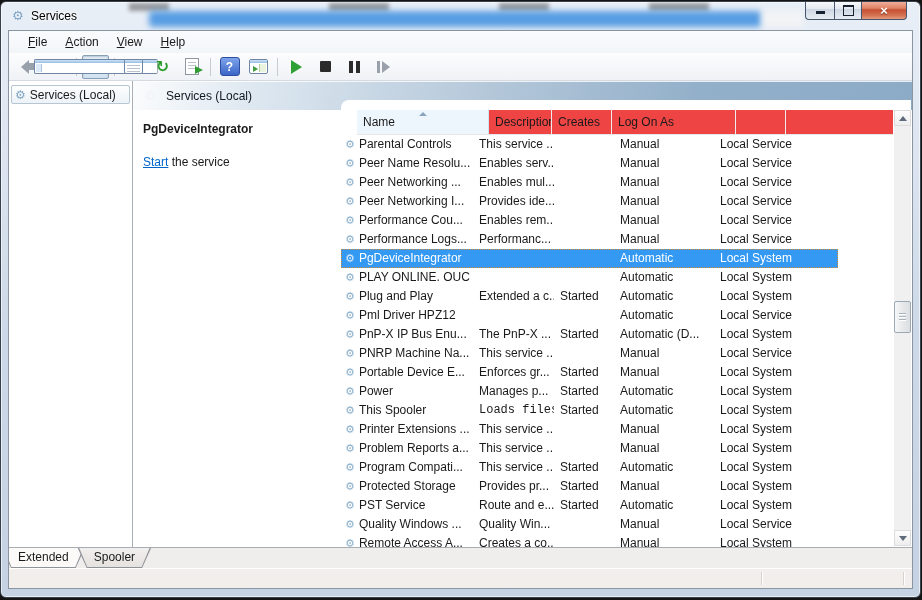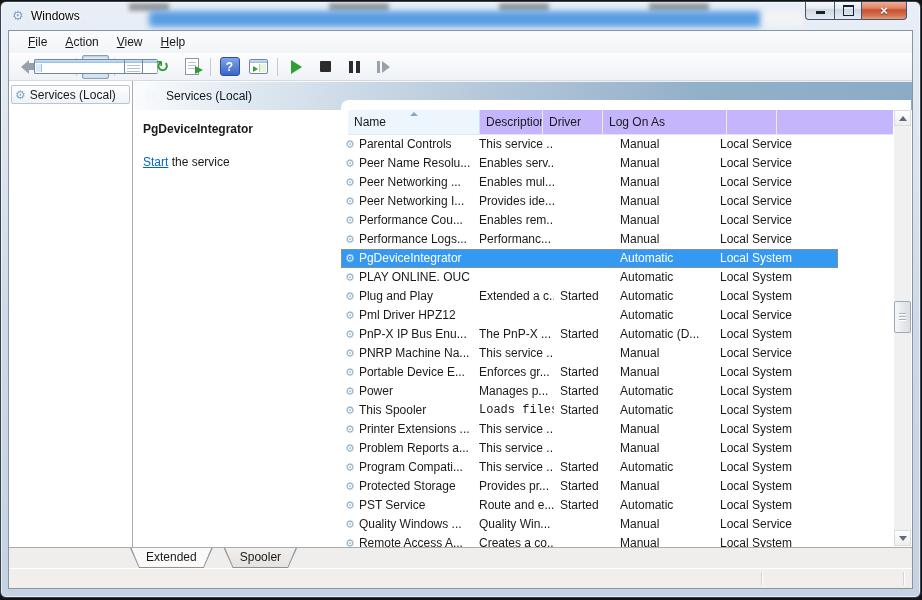--- a/index.html
+++ b/index.html
@@ -82,21 +82,21 @@
     background:linear-gradient(100deg,#fbfcfd 0%,#dde7f0 16%,#b5c8da 45%,#93b0ca 72%,#8cabc7 100%);
     box-shadow:inset 0 1px 0 rgba(255,255,255,.8);}
   .band .gear{position:absolute;left:11px;top:7px;color:#eef4fa;font-size:13px;opacity:.85;}
   .band-title{position:absolute;left:33px;top:8px;color:#101820;}
   .info-title{position:absolute;left:10px;top:41px;font-weight:bold;font-size:12px;}
   .info-action{position:absolute;left:10px;top:74px;}
   .info-action a{color:#0066cc;text-decoration:underline;cursor:pointer;}
   
   .list-panel{position:absolute;left:208px;top:19px;right:1px;bottom:0;background:#fff;
     border-radius:8px 0 0 0;overflow:hidden;}
-  .lv-header{position:absolute;left:7px;top:10px;right:18px;height:24px;display:flex;border-bottom:1px solid #e4e8eb;background:#c4b5fd;}
+  .lv-header{position:absolute;left:16px;top:10px;right:18px;height:24px;display:flex;border-bottom:1px solid #e4e8eb;background:#ef4444;}
   .hcell{box-sizing:border-box;padding:5px 0 0 6px;border-right:1px solid #ececec;height:24px;position:relative;
     white-space:nowrap;overflow:hidden;}
   .hcell.sorted{background:#eef6fd;border-right-color:#cde4f4;}
   .sort-arrow{position:absolute;top:2px;left:50%;margin-left:-4px;width:0;height:0;
     border-left:4px solid transparent;border-right:4px solid transparent;border-bottom:4px solid #8aa5bd;}
   .lv-rows{position:absolute;left:0;top:35px;bottom:0;width:497px;overflow:hidden;}
   .row{display:flex;height:19px;}
   .cell{box-sizing:border-box;padding-left:6px;height:19px;line-height:19px;white-space:nowrap;overflow:hidden;}
   .cell.name{display:flex;align-items:center;padding-left:4px;}
   .cell .gear{color:#8ab0cd;font-size:11px;margin-right:4px;flex:0 0 auto;}
@@ -108,21 +108,21 @@
     display:flex;align-items:center;justify-content:center;}
   .sb-btn.up{top:0;}
   .sb-btn.down{bottom:0;}
   .sb-tri-up{width:0;height:0;border-left:4px solid transparent;border-right:4px solid transparent;border-bottom:5px solid #5f6b7a;}
   .sb-tri-down{width:0;height:0;border-left:4px solid transparent;border-right:4px solid transparent;border-top:5px solid #5f6b7a;}
   .sb-thumb{position:absolute;left:0;right:0;top:191px;height:32px;border:1px solid #9da8b5;border-radius:2px;box-sizing:border-box;
     background:linear-gradient(90deg,#f6f7f8,#e8eaec 45%,#dcdfe2);}
   .sb-grip{position:absolute;left:4px;right:4px;top:50%;margin-top:-4px;height:8px;
     background:repeating-linear-gradient(#aab4bf 0 1px,#fff 1px 2px,transparent 2px 3px);}
   
-  .tabs-row{height:20px;flex:0 0 auto;background:#f0eded;border-top:1px solid #a8adb2;display:flex;padding-left:128px;position:relative;gap:18px;}
+  .tabs-row{height:20px;flex:0 0 auto;background:#f0eded;border-top:1px solid #a8adb2;display:flex;position:relative;}
   .tab{position:relative;height:20px;margin-left:-7px;}
   .tab .tab-border{position:absolute;inset:0;background:#8f9398;clip-path:polygon(0 0,100% 0,calc(100% - 9px) 100%,9px 100%);}
   .tab .tab-fill{position:absolute;inset:0;background:linear-gradient(#f2f0ee,#e4e1de);
     clip-path:polygon(1.5px 0,calc(100% - 1.5px) 0,calc(100% - 9.5px) calc(100% - 1px),9.5px calc(100% - 1px));}
   .tab.active .tab-fill{background:#fbfaf9;clip-path:polygon(1.5px 0,calc(100% - 1.5px) 0,calc(100% - 9.5px) calc(100% - 1px),9.5px calc(100% - 1px));}
   .tab .tab-label{position:relative;display:block;text-align:center;line-height:18px;padding:0 16px;font-size:12px;}
   .statusbar{height:19px;flex:0 0 auto;background:#f1eeec;border-top:1px solid #fff;position:relative;}
   .sb-sep{position:absolute;top:3px;bottom:3px;width:1px;background:#d8d2ce;box-shadow:1px 0 0 #fff;}
   .sb-sep.s1{right:150px;}
   .sb-sep.s2{right:8px;}
@@ -130,21 +130,21 @@
 </head>
 <body>
 
 <div class="window">
 
   <div class="titlebar">
     <div class="blur-blobs"></div>
     <div class="blur-blue"></div>
     <div class="blur-white"></div>
     <span class="title-icon">⚙</span>
-    <span class="title-text">Windows</span>
+    <span class="title-text">Services</span>
     <div class="win-buttons">
       <div class="wbtn min">
           <div class="glyph-min"></div>
         </div>
       <div class="wbtn max">
           <div class="glyph-max"></div>
         </div>
       <div class="wbtn close">
           <span class="glyph-close">×</span>
         </div>
@@ -239,21 +239,21 @@
           <span class="band-title">Services (Local)</span>
         </div>
 
         <div class="info-title">PgDeviceIntegrator</div>
         <div class="info-action"><a>Start</a><span> the service</span></div>
 
         <div class="list-panel">
           <div class="lv-header" id="lv-header">
               <div class="hcell sorted" style="width: 132px;"><div class="sort-arrow"></div><span>Name</span></div>
               <div class="hcell" style="width: 63px;"><span>Description</span></div>
-              <div class="hcell" style="width: 60px;"><span>Driver</span></div>
+              <div class="hcell" style="width: 60px;"><span>Creates</span></div>
               <div class="hcell" style="width: 124px;"><span>Log On As</span></div>
               <div class="hcell" style="width: 50px;"></div>
             </div>
           <div class="lv-rows" id="lv-rows">
               <div class="row">
                 <div class="cell name" style="width: 132px;">
                   <span class="gear">⚙</span>
                   <span>Parental Controls</span>
                 </div>
                 <div class="cell" style="width: 81px;"><span>This service ...</span></div>

